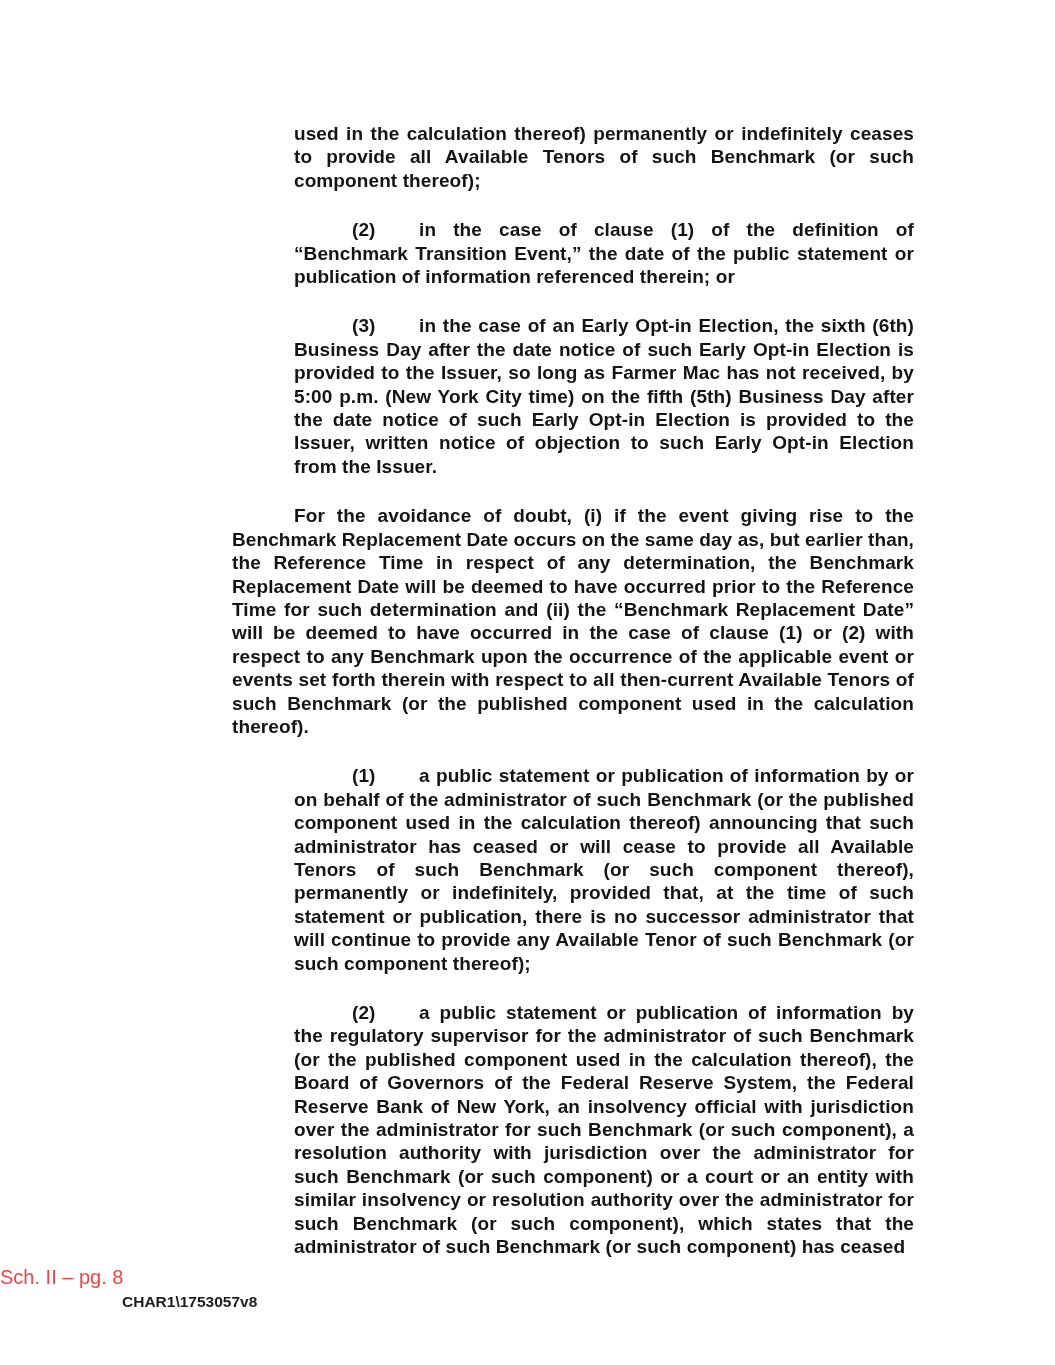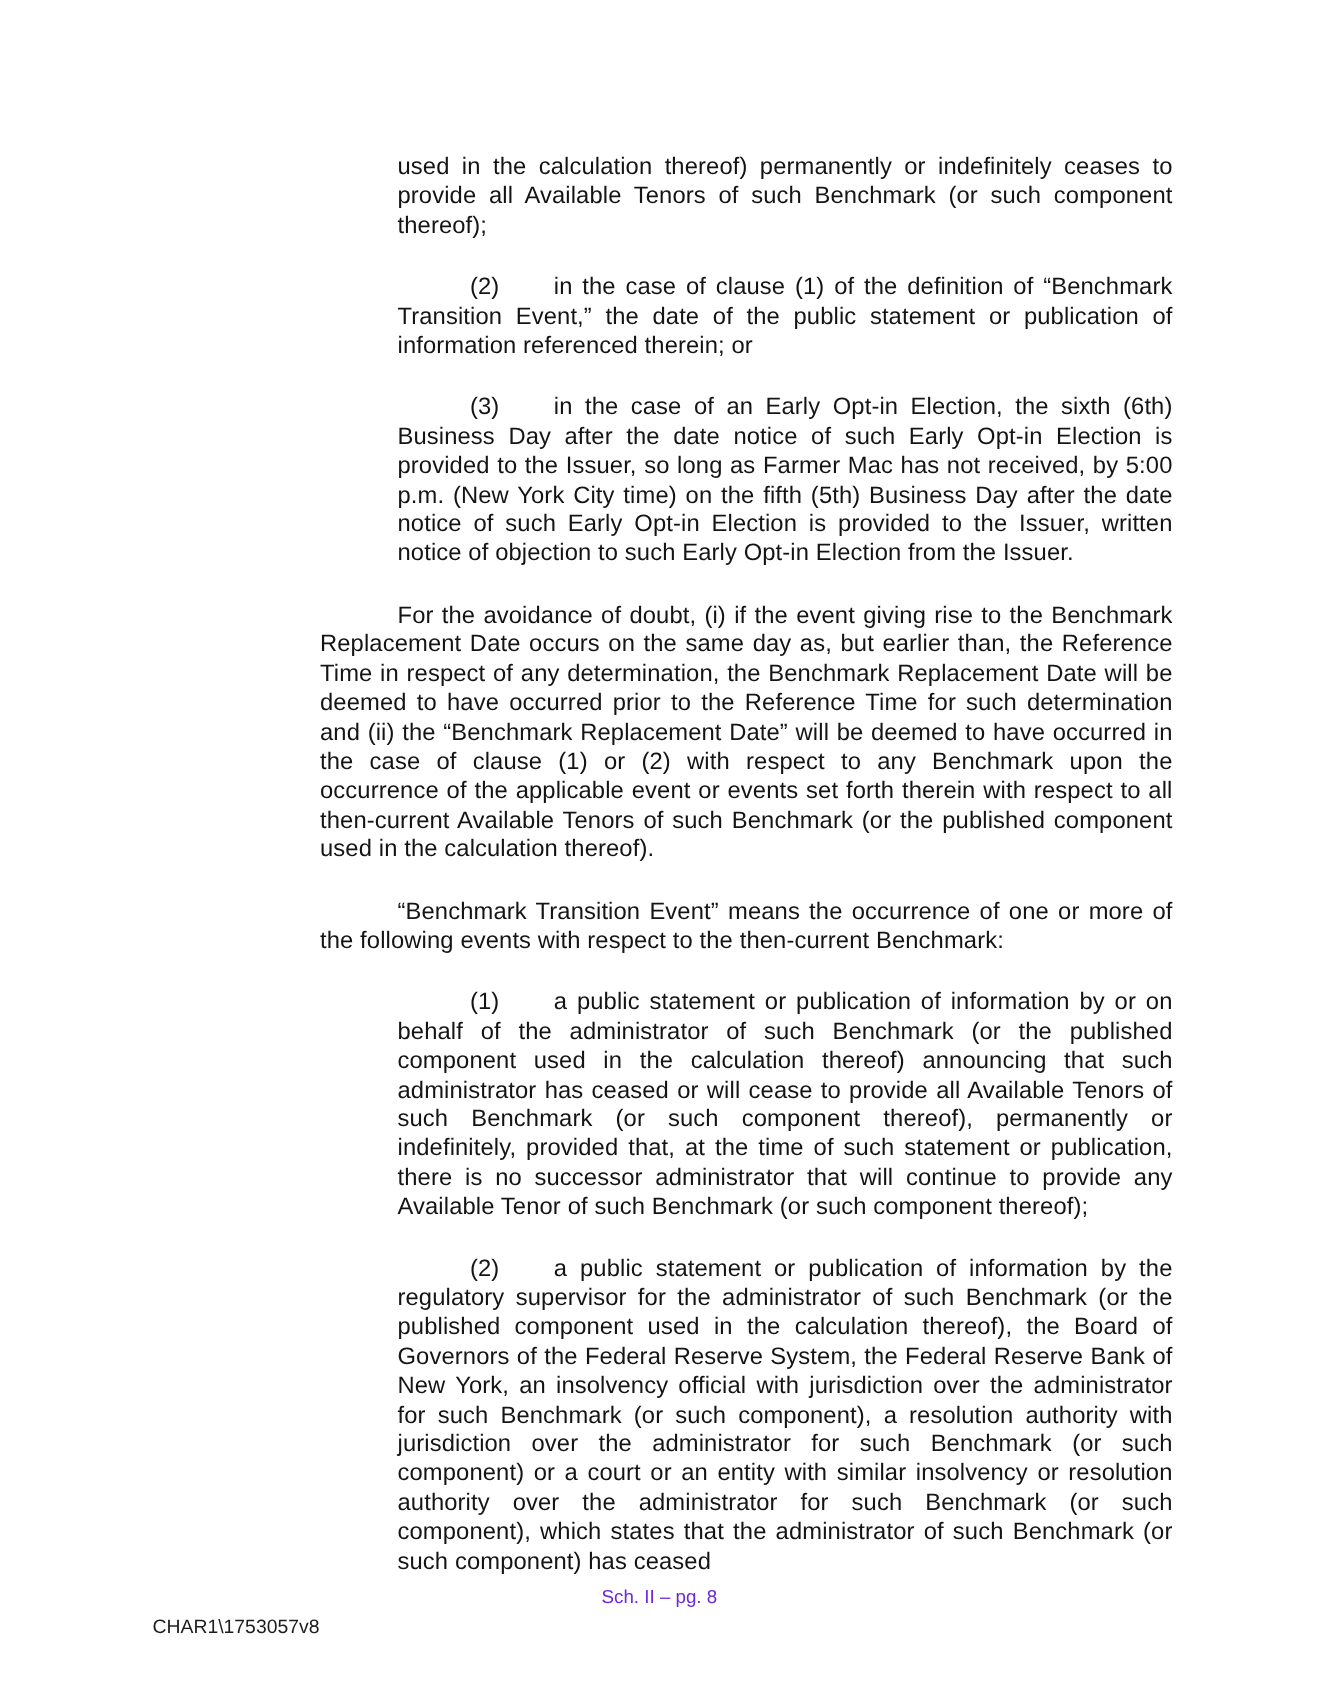--- a/index.html
+++ b/index.html
@@ -13,22 +13,23 @@
     width: 1055px;
     height: 1365px;
     background: #ffffff;
     font-family: "Liberation Sans", sans-serif;
     color: #141414;
     overflow: hidden;
   }
   .content {
     position: absolute;
     top: 122px;
-    left: 256px;
+    left: 232px;
     width: 682px;
+    font-weight: bold;
   }
   .para {
     margin: 0 0 26px 0;
     font-size: 19px;
     line-height: 23.4px;
     text-align: justify;
     letter-spacing: 0.1px;
   }
   
   .para.block {
@@ -45,53 +46,53 @@
   }
   
   .para.flindent {
     text-indent: 62px;
   }
   .footer-page {
     position: absolute;
     top: 1266px;
     left: 0;
     right: 0;
-    text-align: center;
-    font-size: 15px;
+    text-align: left;
+    font-size: 20px;
     line-height: 23px;
-    color: #6d28d9;
+    color: #ef4444;
   }
   .footer-docid {
     position: absolute;
     top: 1293px;
     left: 122px;
     font-size: 15.5px;
     line-height: 18px;
     color: #1c1c1c;
+    font-weight: bold;
   }
 </style>
 </head>
 <body>
 
 <div class="page">
   <div class="content">
 
     <p class="para block">used in the calculation thereof) permanently or indefinitely ceases to provide all Available Tenors of such Benchmark (or such component thereof);</p>
 
     <p class="para block numbered">
       <span class="cnum">(2)</span><span>in the case of clause (1) of the definition of “Benchmark Transition Event,” the date of the public statement or publication of information referenced therein; or</span>
     </p>
 
     <p class="para block numbered">
       <span class="cnum">(3)</span><span>in the case of an Early Opt-in Election, the sixth (6th) Business Day after the date notice of such Early Opt-in Election is provided to the Issuer, so long as Farmer Mac has not received, by 5:00 p.m. (New York City time) on the fifth (5th) Business Day after the date notice of such Early Opt-in Election is provided to the Issuer, written notice of objection to such Early Opt-in Election from the Issuer.</span>
     </p>
 
     <p class="para flindent">For the avoidance of doubt, (i) if the event giving rise to the Benchmark Replacement Date occurs on the same day as, but earlier than, the Reference Time in respect of any determination, the Benchmark Replacement Date will be deemed to have occurred prior to the Reference Time for such determination and (ii) the “Benchmark Replacement Date” will be deemed to have occurred in the case of clause (1) or (2) with respect to any Benchmark upon the occurrence of the applicable event or events set forth therein with respect to all then-current Available Tenors of such Benchmark (or the published component used in the calculation thereof).</p>
 
-    <p class="para flindent">“Benchmark Transition Event” means the occurrence of one or more of the following events with respect to the then-current Benchmark:</p>
 
     <p class="para block numbered">
       <span class="cnum">(1)</span><span>a public statement or publication of information by or on behalf of the administrator of such Benchmark (or the published component used in the calculation thereof) announcing that such administrator has ceased or will cease to provide all Available Tenors of such Benchmark (or such component thereof), permanently or indefinitely, provided that, at the time of such statement or publication, there is no successor administrator that will continue to provide any Available Tenor of such Benchmark (or such component thereof);</span>
     </p>
 
     <p class="para block numbered">
       <span class="cnum">(2)</span><span>a public statement or publication of information by the regulatory supervisor for the administrator of such Benchmark (or the published component used in the calculation thereof), the Board of Governors of the Federal Reserve System, the Federal Reserve Bank of New York, an insolvency official with jurisdiction over the administrator for such Benchmark (or such component), a resolution authority with jurisdiction over the administrator for such Benchmark (or such component) or a court or an entity with similar insolvency or resolution authority over the administrator for such Benchmark (or such component), which states that the administrator of such Benchmark (or such component) has ceased</span>
     </p>
 
   </div>

